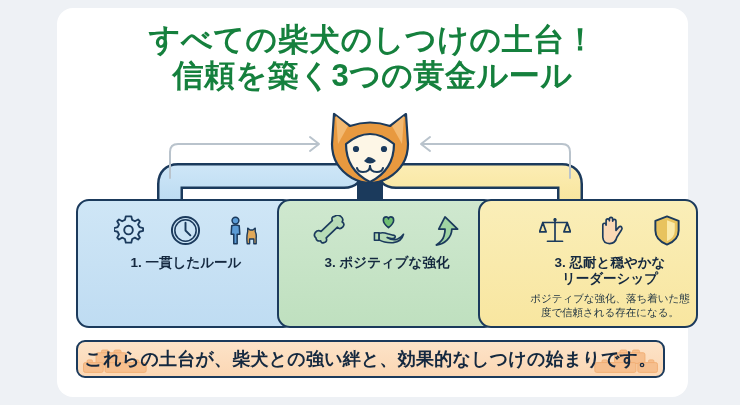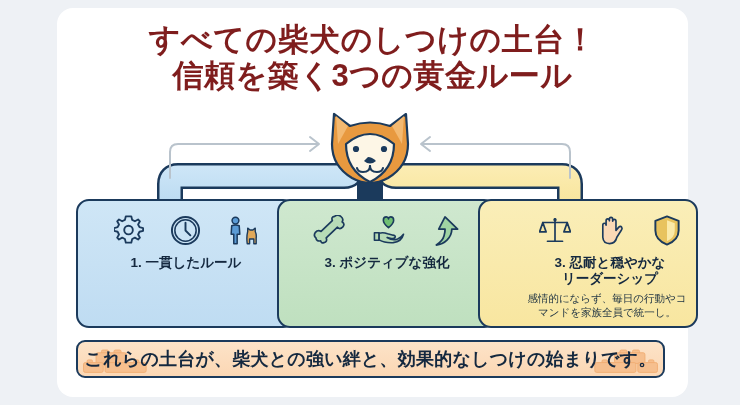--- a/index.html
+++ b/index.html
@@ -12,41 +12,41 @@
 
   
   .panel{
     position:absolute;left:57px;top:8px;width:631px;height:389px;
     background:#ffffff;border-radius:16px;
   }
 
   
   .title{
     position:absolute;left:57px;top:22px;width:631px;
-    text-align:center;color:#7f1d1d;
+    text-align:center;color:#15803d;
     font-size:31px;line-height:36px;font-weight:bold;
     letter-spacing:0.5px;
     white-space:pre-line;
   }
 
   
   .arrows{position:absolute;left:0;top:0;width:740px;height:405px;pointer-events:none;}
 
   
   .pipes{position:absolute;left:0;top:0;width:740px;height:405px;}
 
   
   .dog{position:absolute;left:320px;top:104px;width:100px;height:88px;}
 
   
   .card{
     position:absolute;top:199px;width:220px;height:129px;
     border:2.2px solid #1b3a5c;border-radius:13px;
     box-sizing:border-box;
-    display:flex;flex-direction:column;
+    display:flex;flex-direction:column;align-items:center;
     padding-top:7px;
   }
   #card1{left:76px;background:linear-gradient(180deg,#cfe6f6 0%,#bfdcf2 100%);}
   #card2{left:277px;background:linear-gradient(180deg,#cfe8cf 0%,#bfe0bf 100%);}
   #card3{left:478px;background:linear-gradient(180deg,#faeeb8 0%,#f8e6a0 100%);padding-left:44px;}
 
   .icon-row{
     display:flex;justify-content:center;align-items:center;
     gap:26px;height:44px;width:100%;
   }
@@ -192,21 +192,21 @@
       <svg width="30" height="31" viewBox="0 0 30 32">
         <path d="M5.5 16 L5.5 10.5 Q5.5 8.5 7.2 8.5 Q8.9 8.5 8.9 10.5 L8.9 6 Q8.9 4 10.6 4 Q12.3 4 12.3 6 L12.3 4.5 Q12.3 2.5 14 2.5 Q15.7 2.5 15.7 4.5 L15.7 6.5 Q15.7 4.5 17.4 4.5 Q19.1 4.5 19.1 6.5 L19.1 16 L22 12.5 Q23.8 11 25 12.6 Q26 14 24.6 15.8 L20 23 Q18.5 29.5 12.5 29.5 Q6 29.5 5.5 23 Z" fill="#fad9b6" stroke="#1b3a5c" stroke-width="1.7" stroke-linejoin="round"></path>
       </svg>
       <svg width="28" height="31" viewBox="0 0 28 32">
         <path d="M14 1.5 L26 6 L26 16 Q26 26 14 30.5 Q2 26 2 16 L2 6 Z" fill="#e8c35e" stroke="#1b3a5c" stroke-width="2" stroke-linejoin="round"></path>
         <path d="M14 5.5 L22 8.5 L22 16 Q22 23.5 14 27 Z" fill="#fbeaa8" stroke="none"></path>
       </svg>
     </div>
     <div class="card-title">3. 忍耐と穏やかな
 リーダーシップ</div>
-    <div class="card-desc">感情的にならず、毎日の行動やコマンドを家族全員で統一し。</div>
+    <div class="card-desc">ポジティブな強化、落ち着いた態度で信頼される存在になる。</div>
   </div>
 
   <div class="banner">
     <svg class="bricks left" width="105" height="38" viewBox="0 0 105 38">
       <g fill="#f6bf8e" stroke="#f0ad73" stroke-width="1">
         <rect x="20" y="9" width="8" height="4" rx="1.6"></rect>
           <rect x="34" y="9" width="8" height="4" rx="1.6"></rect>
         <rect x="14" y="12" width="34" height="12" rx="2"></rect>
         <rect x="4" y="20" width="6" height="3.5" rx="1.4"></rect>
         <rect x="0" y="23" width="22" height="11" rx="2"></rect>

